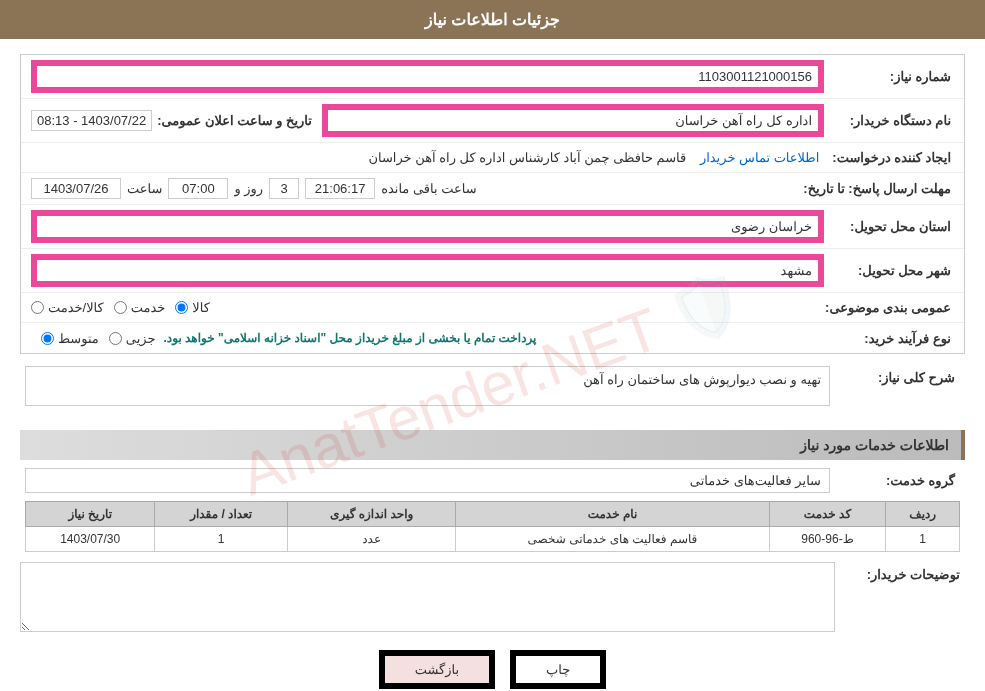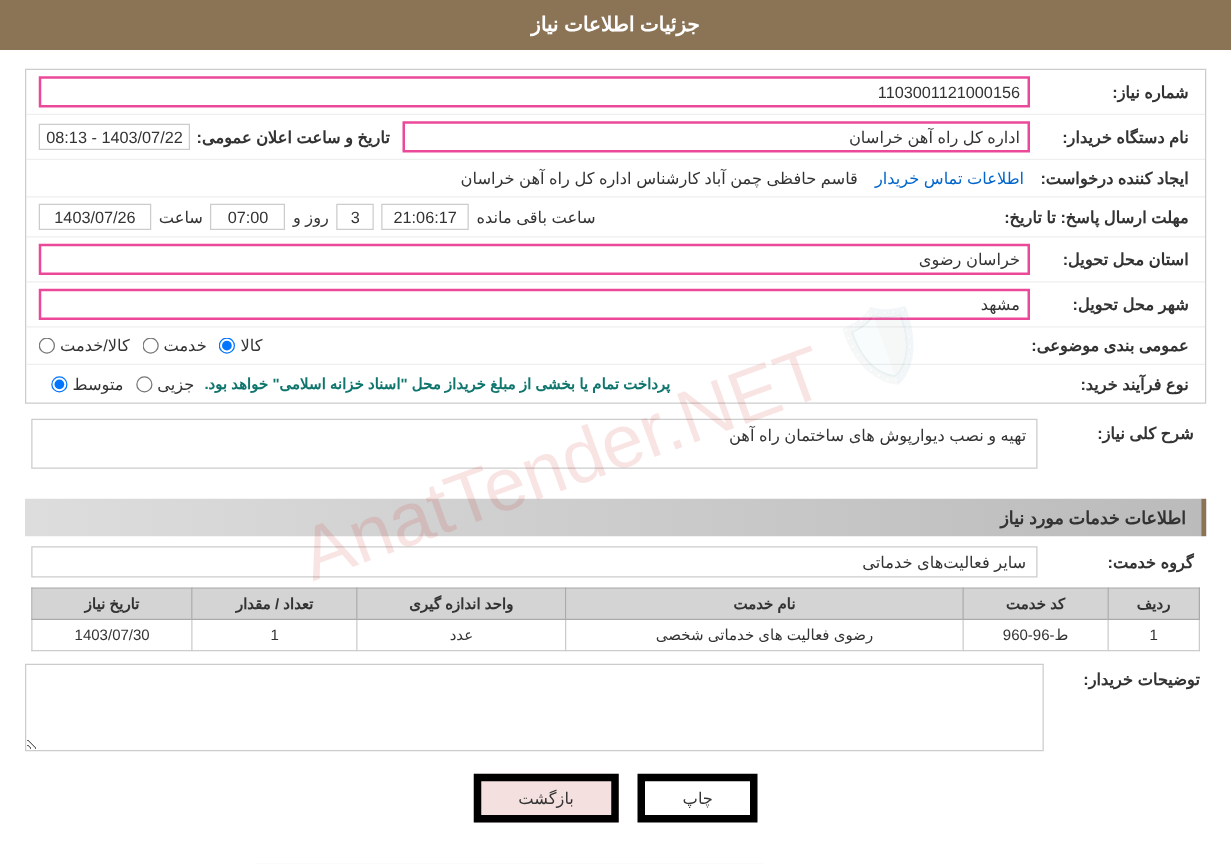--- a/index.html
+++ b/index.html
@@ -58,21 +58,21 @@
       flex-shrink: 0;
     }
 
     .value-cell {
       flex: 1;
       padding: 2px 5px;
       text-align: right;
     }
 
     .input-box {
-      border: 2px solid #ec4899;
+      border: 6px solid #ec4899;
       background: #fff;
       padding: 3px 6px;
       text-align: right;
       min-height: 24px;
       width: 100%;
     }
 
     .input-box-sm {
       border: 1px solid #ccc;
       background: #fff;
@@ -373,21 +373,21 @@
             <th>نام خدمت</th>
             <th>واحد اندازه گیری</th>
             <th>تعداد / مقدار</th>
             <th>تاریخ نیاز</th>
           </tr>
         </thead>
         <tbody id="table-body">
         <tr>
     <td>1</td>
     <td>ط-96-960</td>
-    <td>رضوی فعالیت های خدماتی شخصی</td>
+    <td>قاسم فعالیت های خدماتی شخصی</td>
     <td>عدد</td>
     <td>1</td>
     <td>1403/07/30</td>
   </tr>
           </tbody>
       </table>
     </div>
 
     <div class="desc-row">
       <div class="desc-label">توضیحات خریدار:</div>

